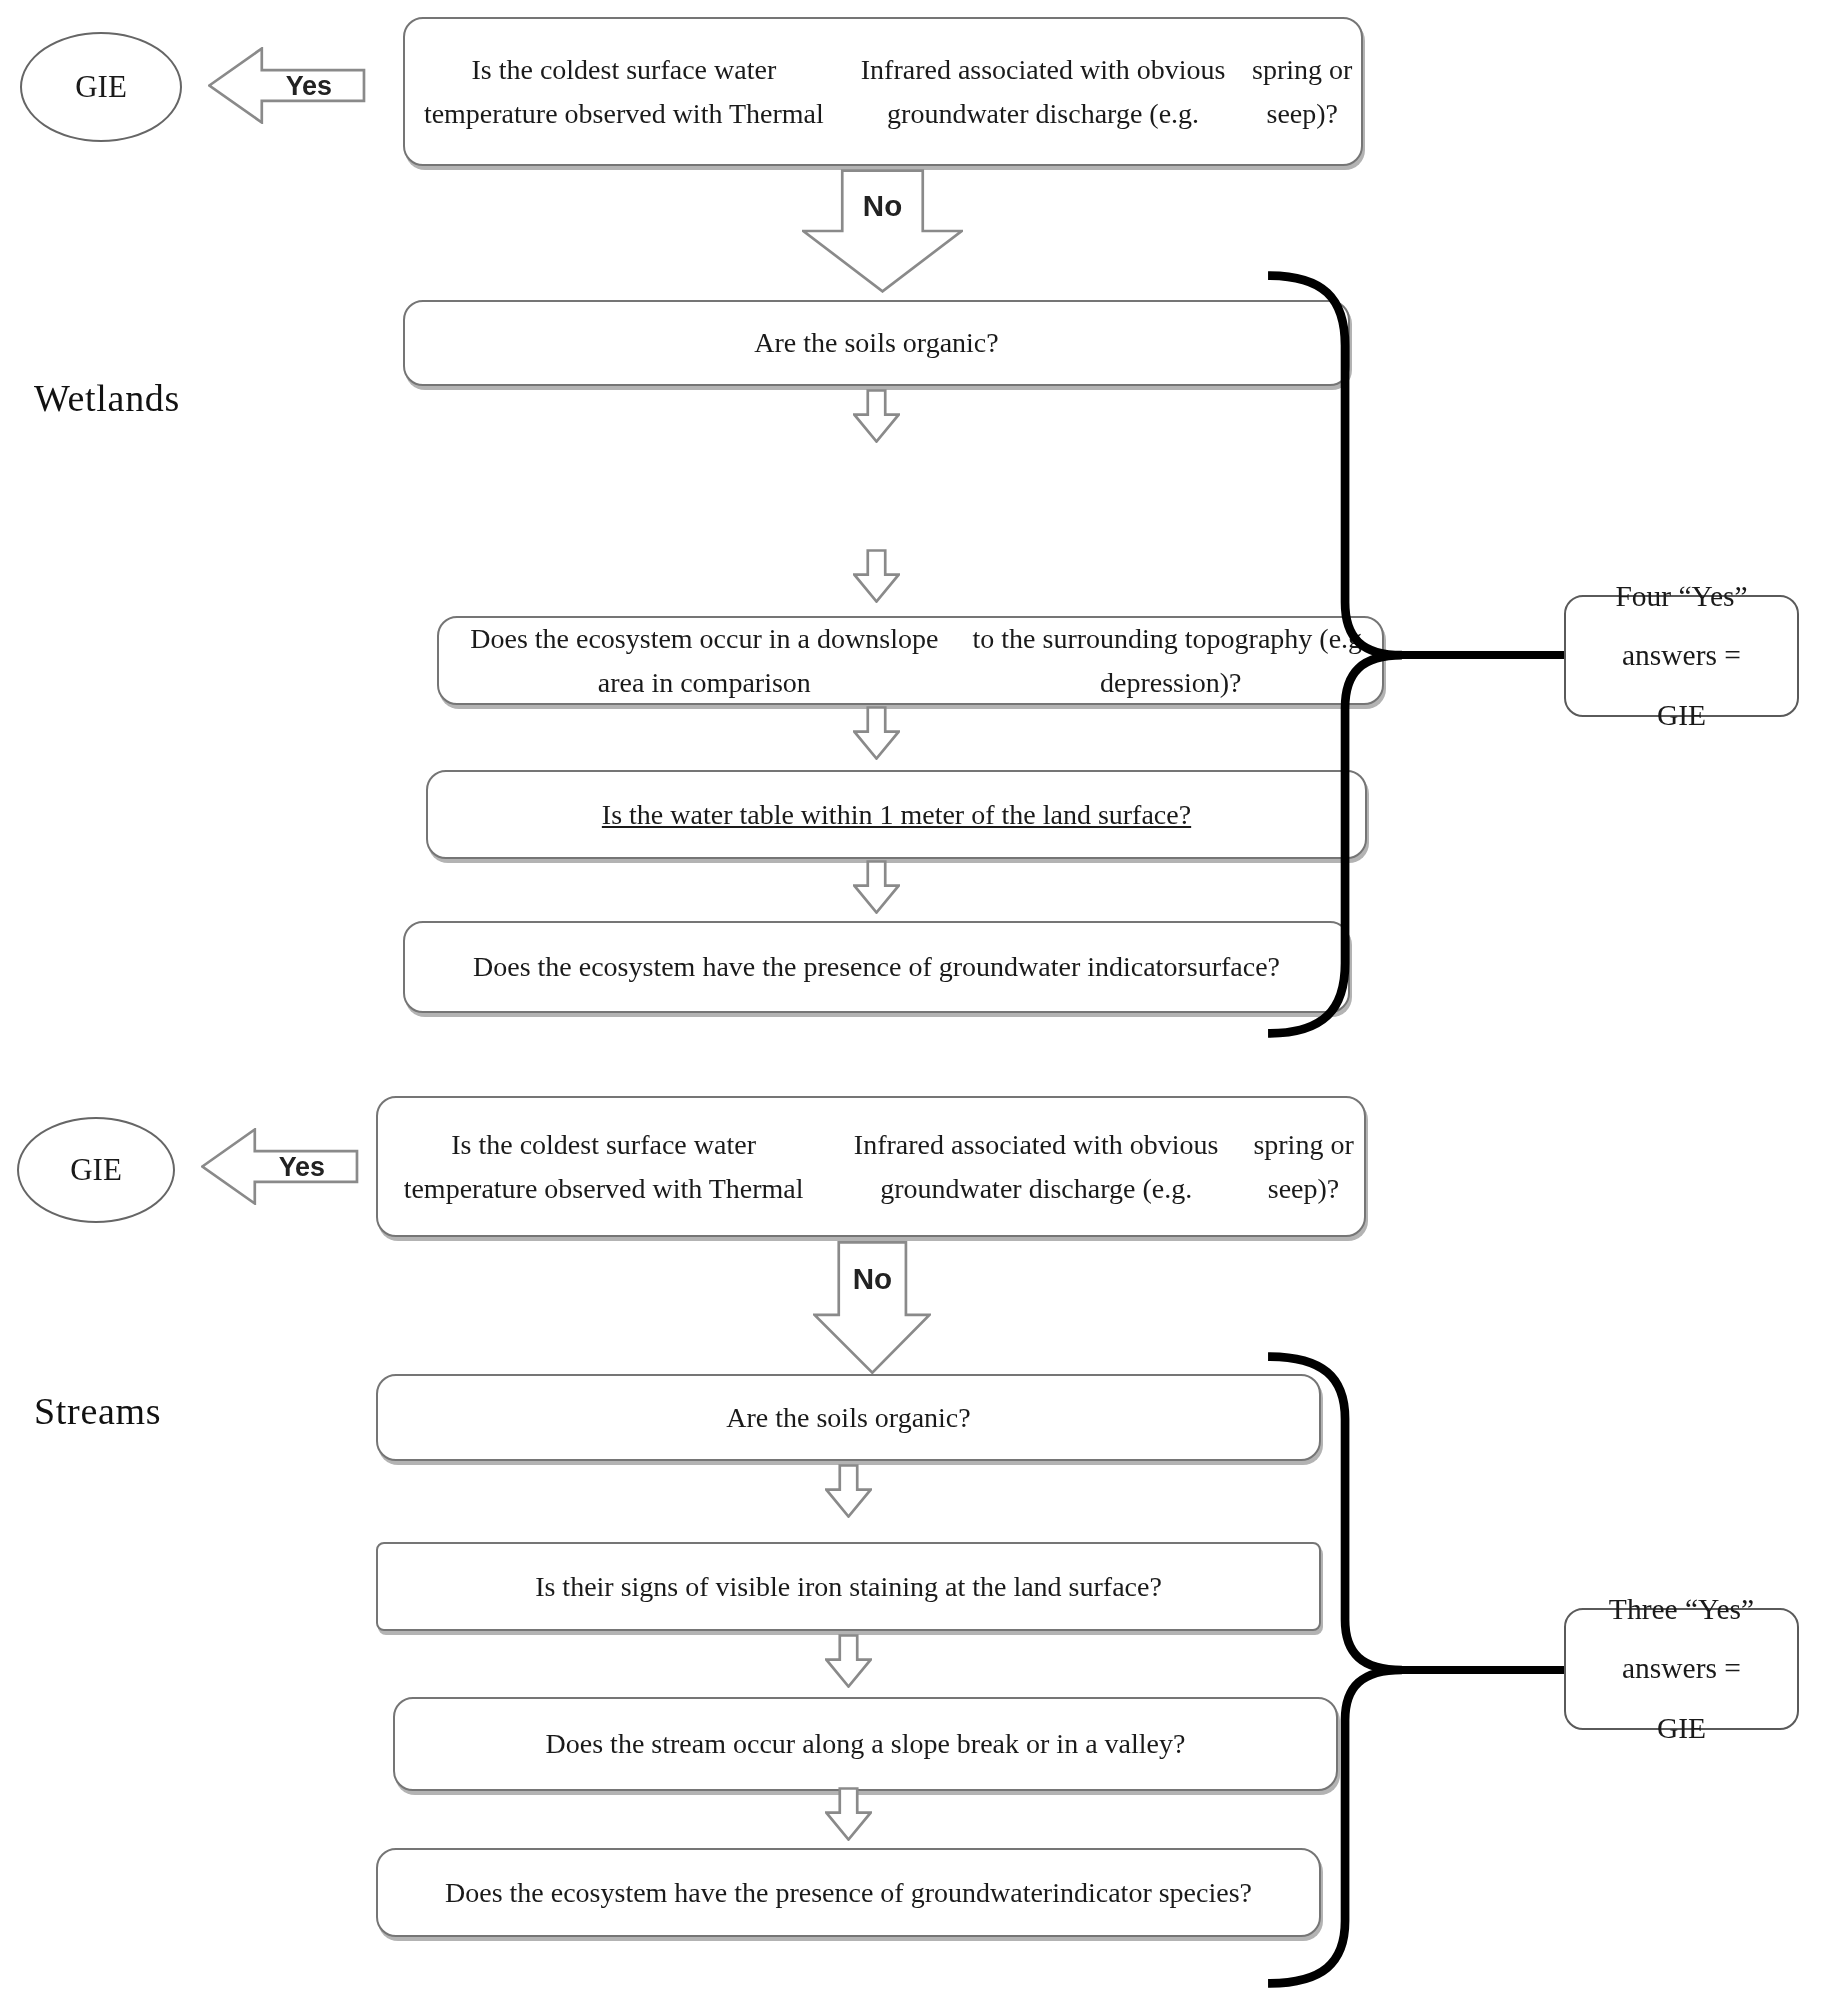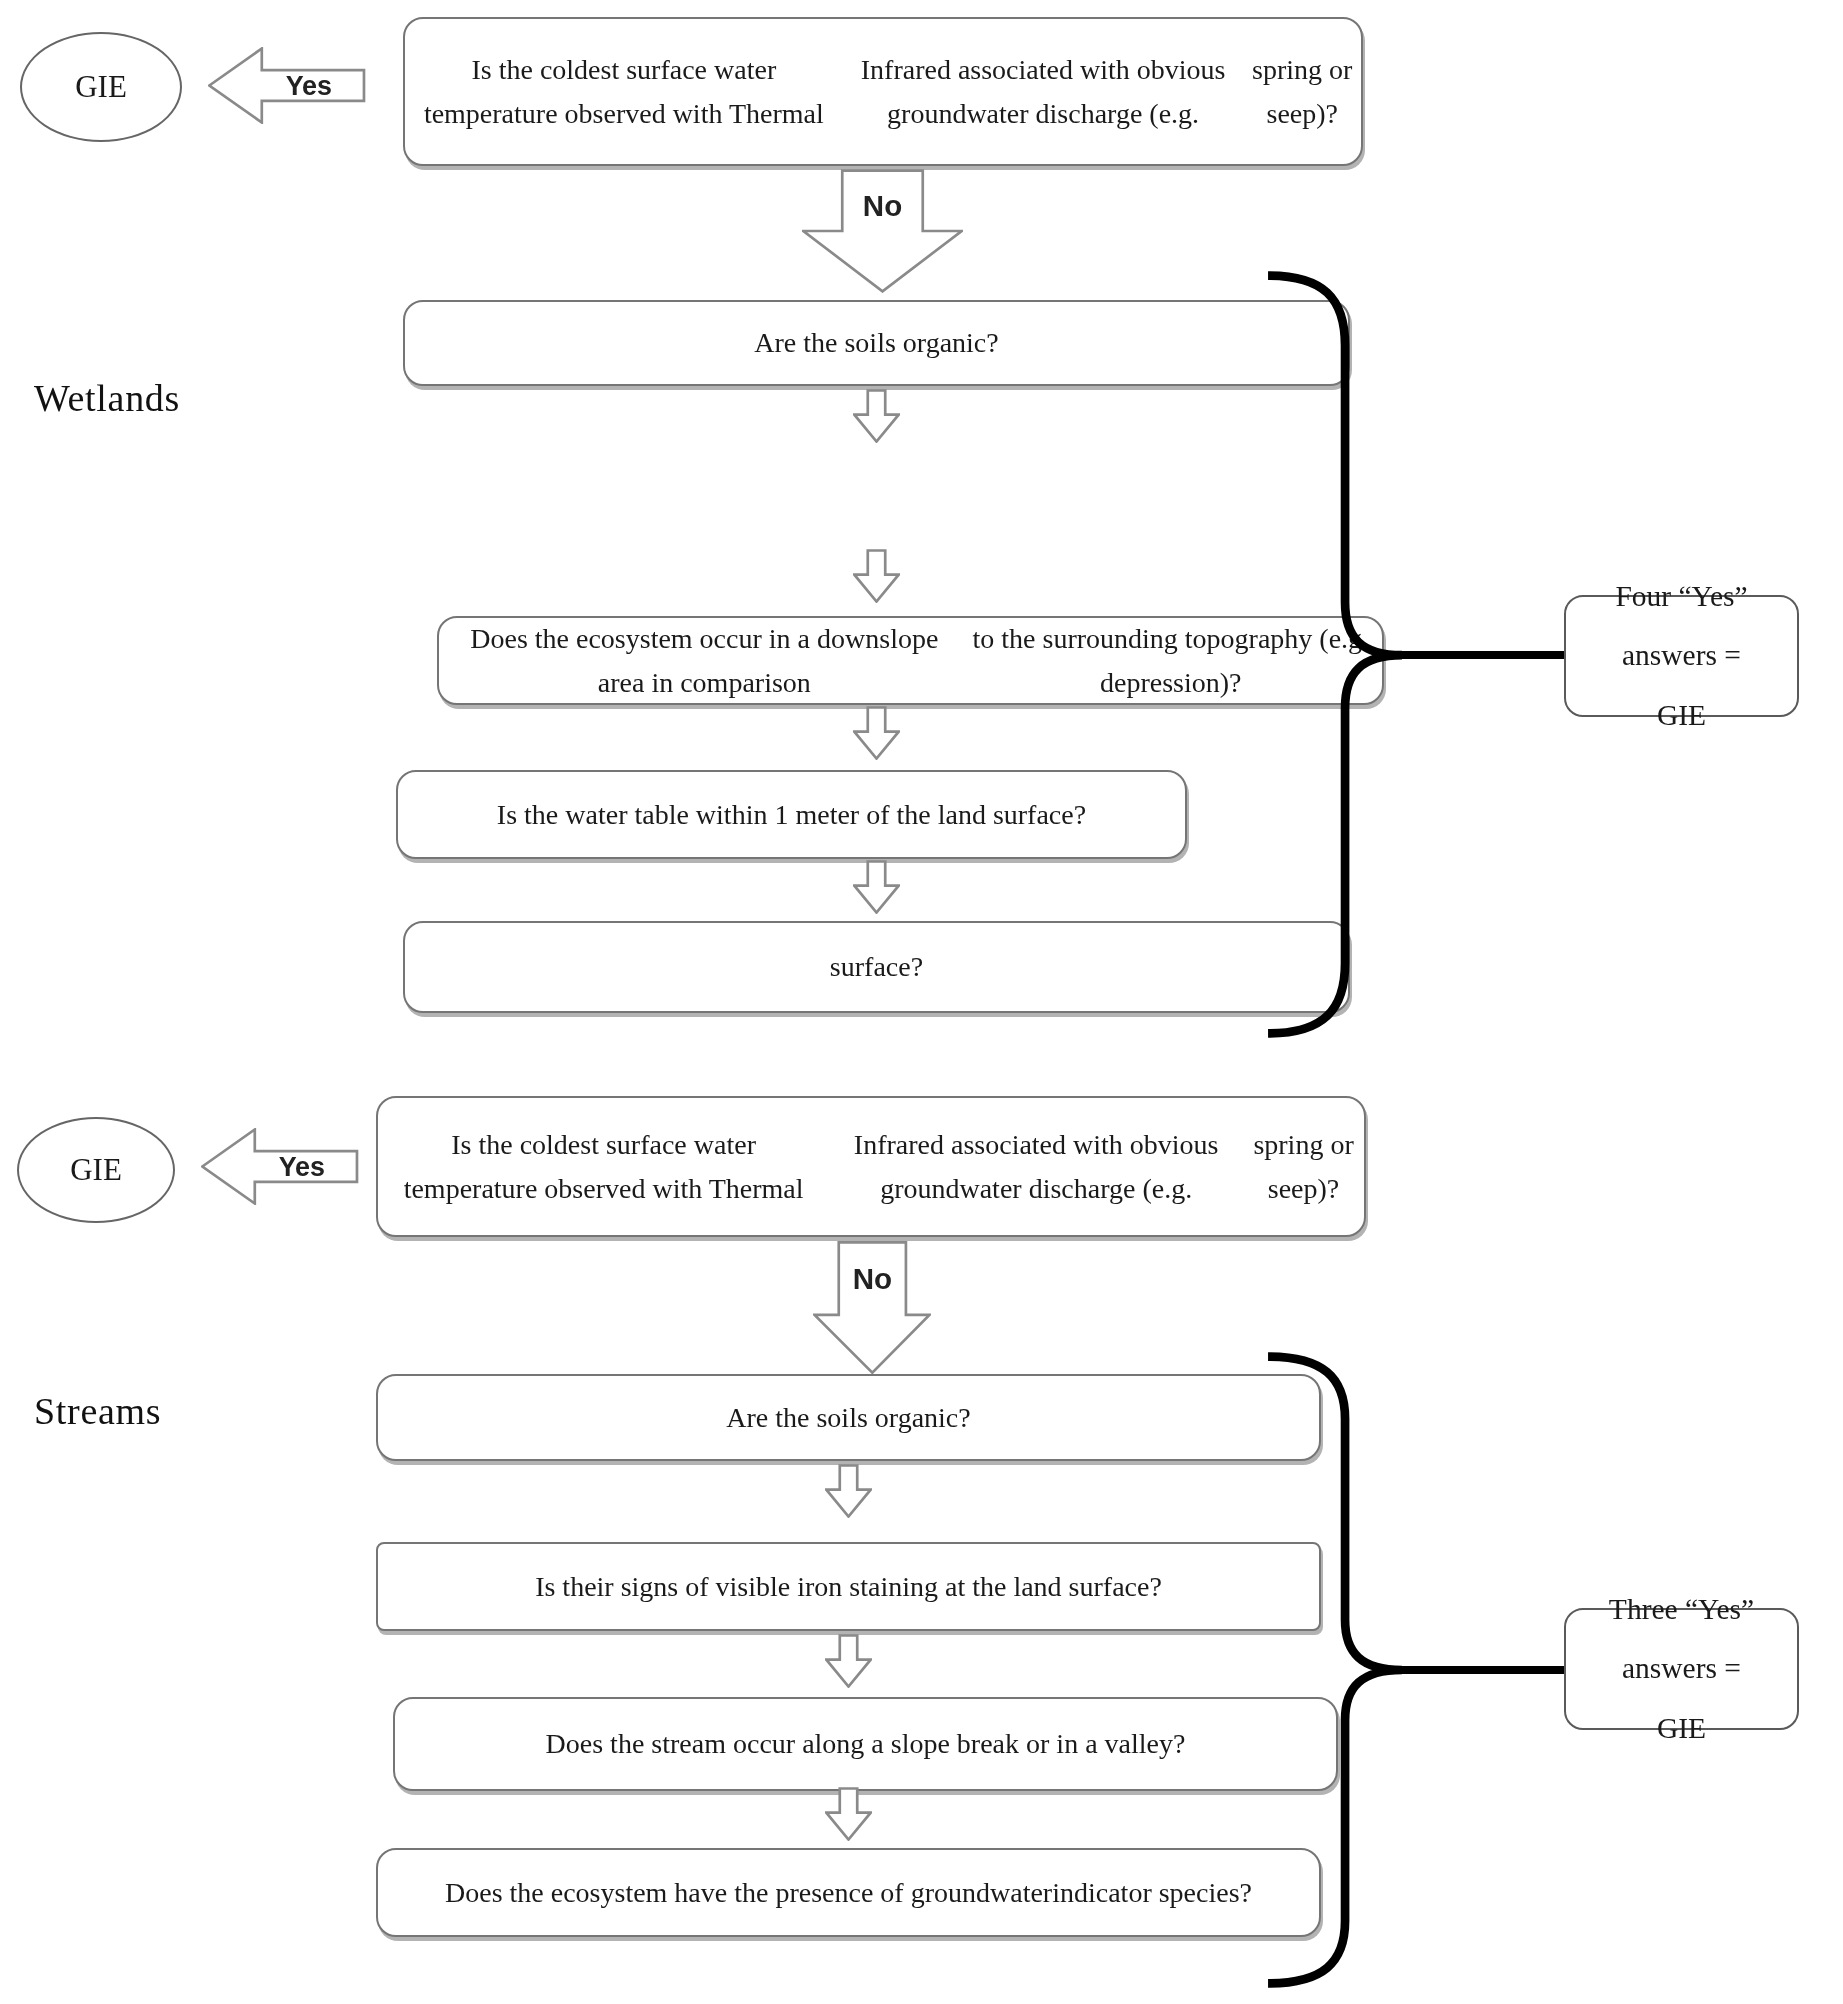--- a/index.html
+++ b/index.html
@@ -115,31 +115,32 @@
     <div>Does the ecosystem occur in a downslope area in comparison</div>
     <div>to the surrounding topography (e.g. depression)?</div>
   </div>
 
   <div class="abs" style="left:853px; top:706px;">
     <svg width="47" height="54" viewBox="0 0 70 80">
       <polygon class="arrow-shape" points="22,2 48,2 48,38 68,38 35,78 2,38 22,38"></polygon>
     </svg>
   </div>
 
-  <div class="qbox" style="left:396px; top:770px; width:791px; height:89px;">
+  <div class="qbox" style="left:426px; top:770px; width:941px; height:89px;text-decoration:underline;">
     <div>Is the water table within 1 meter of the land surface?</div>
   </div>
 
   <div class="abs" style="left:853px; top:860px;">
     <svg width="47" height="54" viewBox="0 0 70 80">
       <polygon class="arrow-shape" points="22,2 48,2 48,38 68,38 35,78 2,38 22,38"></polygon>
     </svg>
   </div>
 
   <div class="qbox" style="left:403px; top:921px; width:947px; height:92px;">
+    <div>Does the ecosystem have the presence of groundwater indicator</div>
     <div>surface?</div>
   </div>
 
   <div class="abs" style="left:1256px; top:270px;">
     <svg width="154" height="769" viewBox="0 0 230 1146">
       <path class="brace-path" d="M 18,7 C 100,7 133,40 133,112 L 133,495 C 133,548 158,574 218,574 C 158,574 133,600 133,653 L 133,1034 C 133,1104 100,1139 18,1139"></path>
     </svg>
   </div>
   <div class="connector" style="left:1400px; top:651px; width:165px;"></div>
 

